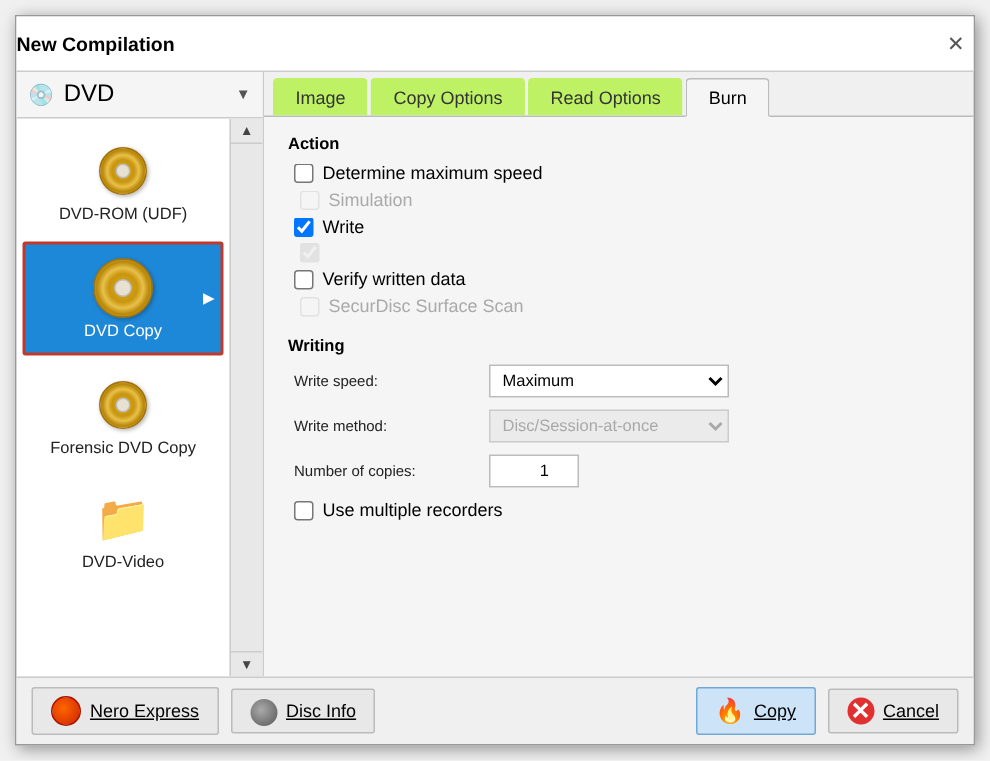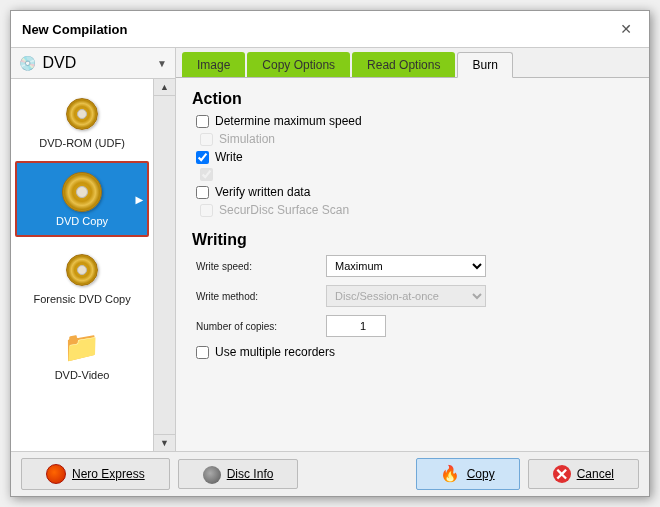--- a/index.html
+++ b/index.html
@@ -18,21 +18,21 @@
       height: 487px;
       background: #f5f5f5;
       border: 1px solid #999;
       box-shadow: 2px 2px 10px rgba(0,0,0,0.4);
       display: flex;
       flex-direction: column;
     }
     .title-bar {
       background: #ffffff;
       border-bottom: 1px solid #ccc;
-      padding: 8px 11px;
+      padding: 8px 0;
       display: flex;
       justify-content: space-between;
       align-items: center;
     }
     .title-bar-title {
       font-size: 13px;
       font-weight: 600;
       color: #000;
     }
     .title-bar-close {
@@ -123,42 +123,42 @@
       padding: 0 6px;
       padding-top: 4px;
     }
     .tab {
       padding: 5px 14px;
       font-size: 12px;
       cursor: pointer;
       border: 1px solid transparent;
       border-bottom: none;
       margin-right: 2px;
-      background: #84cc16;
+      background: #bef264;
       color: #333;
       border-radius: 3px 3px 0 0;
     }
     .tab.active {
       background: #f5f5f5;
       border-color: #bbb;
       border-bottom: 1px solid #f5f5f5;
       color: #000;
       z-index: 1;
       margin-bottom: -1px;
     }
     .tab-content {
       flex: 1;
       padding: 12px 16px;
       overflow-y: auto;
       background: #f5f5f5;
     }
 
     
     .section-title {
-      font-size: 16px;
+      font-size: 11px;
       font-weight: 700;
       color: #000;
       margin-bottom: 6px;
     }
     .checkbox-row {
       display: flex;
       align-items: center;
       margin-bottom: 4px;
       margin-left: 4px;
     }
@@ -225,21 +225,21 @@
       justify-content: flex-start;
       align-items: center;
       padding: 6px 10px;
       background: #f0f0f0;
       border-top: 1px solid #ccc;
       gap: 8px;
     }
     .bottom-btn {
       display: flex;
       align-items: center;
-      padding: 5px 24px;
+      padding: 5px 12px;
       background: #e8e8e8;
       border: 1px solid #bbb;
       border-radius: 2px;
       font-size: 12px;
       cursor: pointer;
       gap: 6px;
     }
     .bottom-btn.primary {
       background: #cde4f8;
       border-color: #70a8d8;

